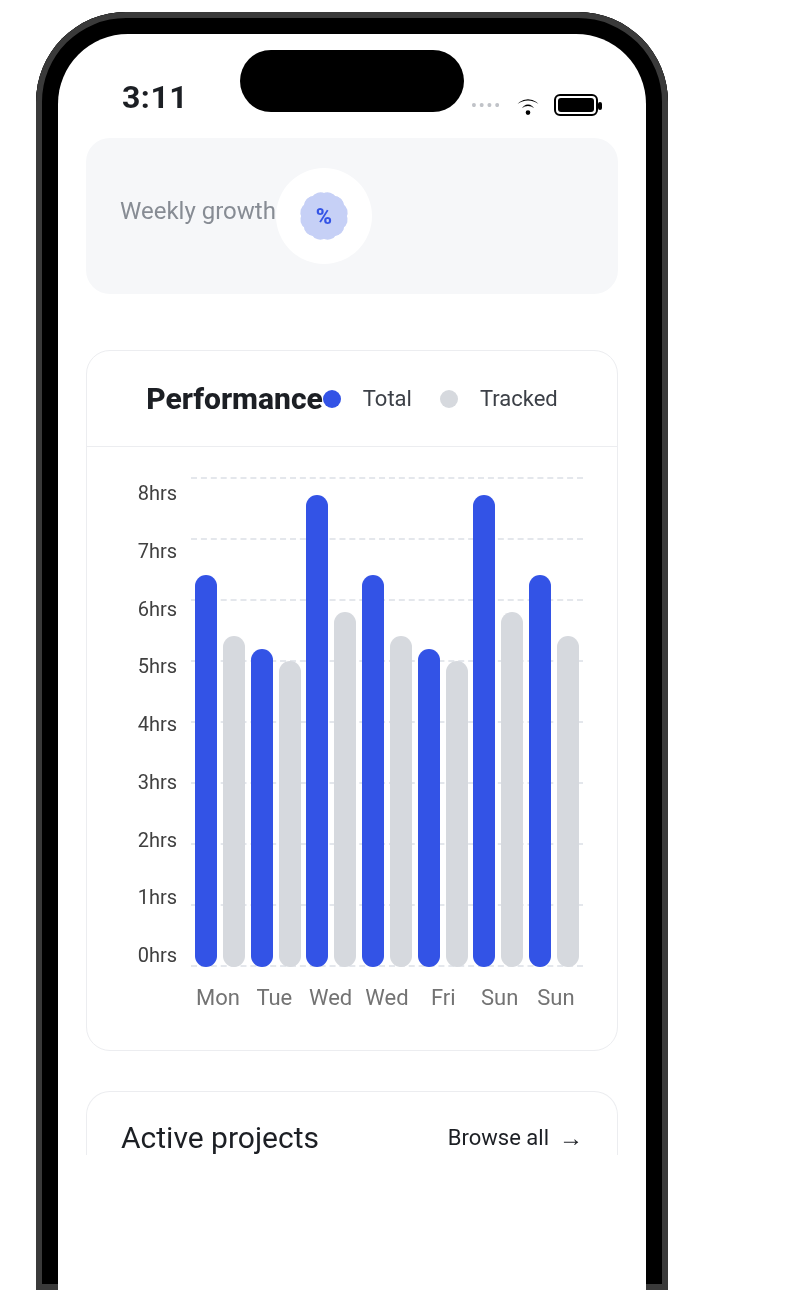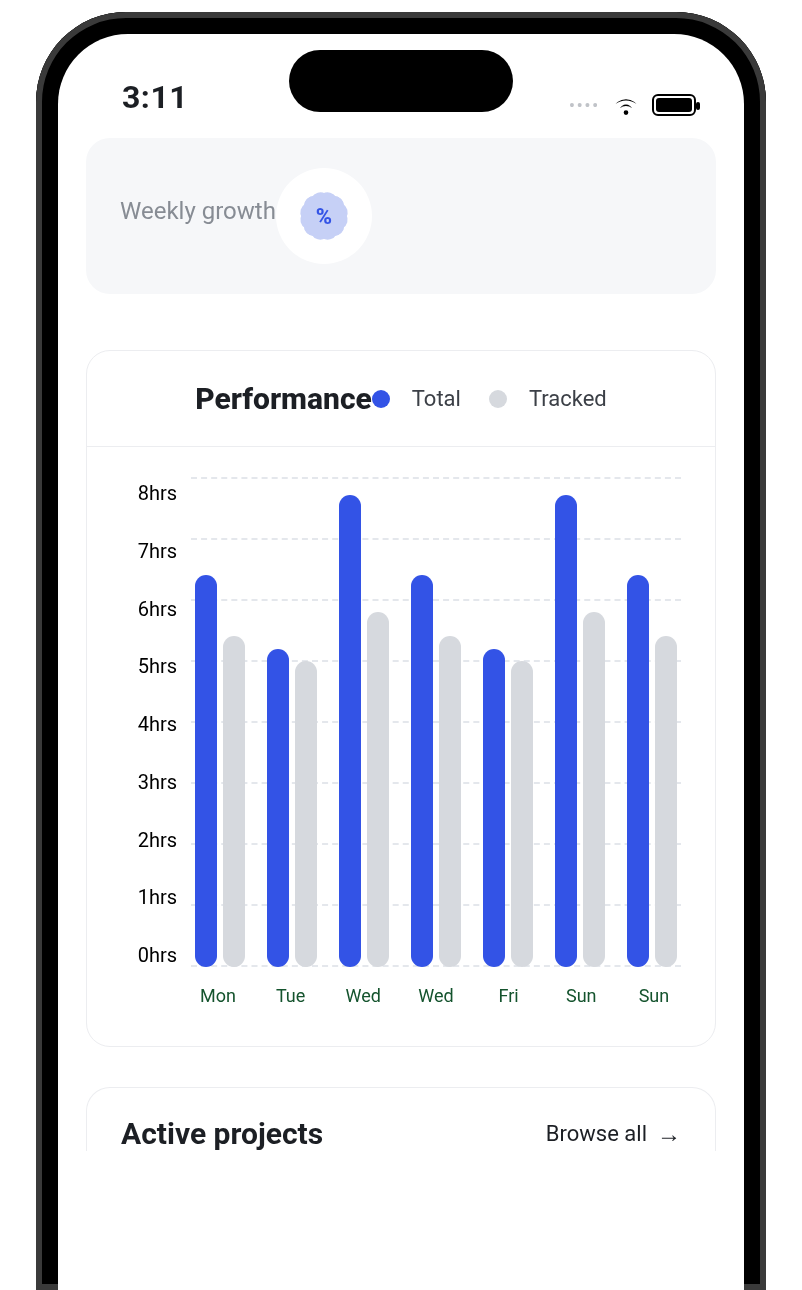--- a/index.html
+++ b/index.html
@@ -23,21 +23,21 @@
   }
   .stage{
     width:802px;
     height:1290px;
     position:relative;
   }
   
   .phone{
     position:absolute;
     left:36px; top:12px;
-    width:730px; height:1278px;
+    width:632px; height:1278px;
     background:#000;
     border-radius:90px 90px 0 0;
     box-shadow:
       inset 0 0 0 6px #3a3a3a,
       inset 0 0 0 14px #000;
     overflow:hidden;
   }
   .screen{
     position:absolute;
     left:22px; top:22px; right:22px; bottom:0;
@@ -127,48 +127,48 @@
   .dot-total{background:var(--blue);}
   .dot-tracked{background:var(--grey-bar);}
 
   .chart-wrap{padding:30px 34px 40px 34px;}
   .chart{display:flex;gap:14px;}
   .y-axis{
     display:flex;flex-direction:column;justify-content:space-between;
     height:490px;align-items:flex-end;width:56px;flex-shrink:0;
     padding-top:4px;
   }
-  .y-tick{font-size:20px;color:#000000;}
+  .y-tick{font-size:20px;color:#404040;}
   .plot{
     flex:1;position:relative;height:490px;
   }
   .gridlines{position:absolute;inset:0;display:flex;flex-direction:column;justify-content:space-between;}
   .gridline{border-top:2px dashed var(--grid);height:0;}
   .bars-row{
     position:absolute;inset:0;
     display:flex;align-items:flex-end;justify-content:space-between;
     padding:0 2px;
   }
   .day-group{display:flex;align-items:flex-end;gap:6px;width:54px;justify-content:center;}
   .bar{width:22px;border-radius:12px 12px 12px 12px;}
   .bar-blue{background:var(--blue);}
   .bar-grey{background:var(--grey-bar);}
   .x-axis{display:flex;justify-content:space-between;margin-top:18px;padding:0 0 0 70px;}
-  .x-tick{width:54px;text-align:center;font-size:18px;color:#14532d;}
+  .x-tick{width:54px;text-align:center;font-size:22px;color:#737373;}
 
   
   .projects-card{
     margin-top:40px;
     border:1px solid var(--border);
     border-radius:24px 24px 0 0;
     padding:28px 34px 0 34px;
     display:flex;align-items:center;justify-content:space-between;
     border-bottom:none;
   }
-  .projects-title{font-size:30px;font-weight:700;}
+  .projects-title{font-size:30px;font-weight:400;}
   .browse{font-size:22px;color:#1c1f24;display:flex;align-items:center;gap:10px;}
   .arrow{font-size:24px;}
 </style>
 </head>
 <body>
 
 <div class="stage">
   <div class="phone">
     <div class="btn-side btn-l1"></div>
     <div class="btn-side btn-l2"></div>

